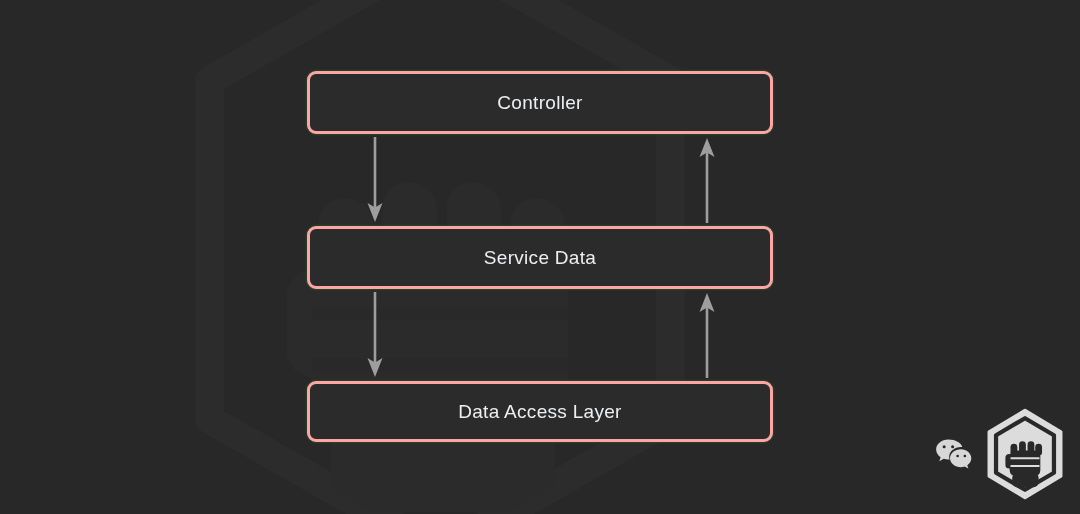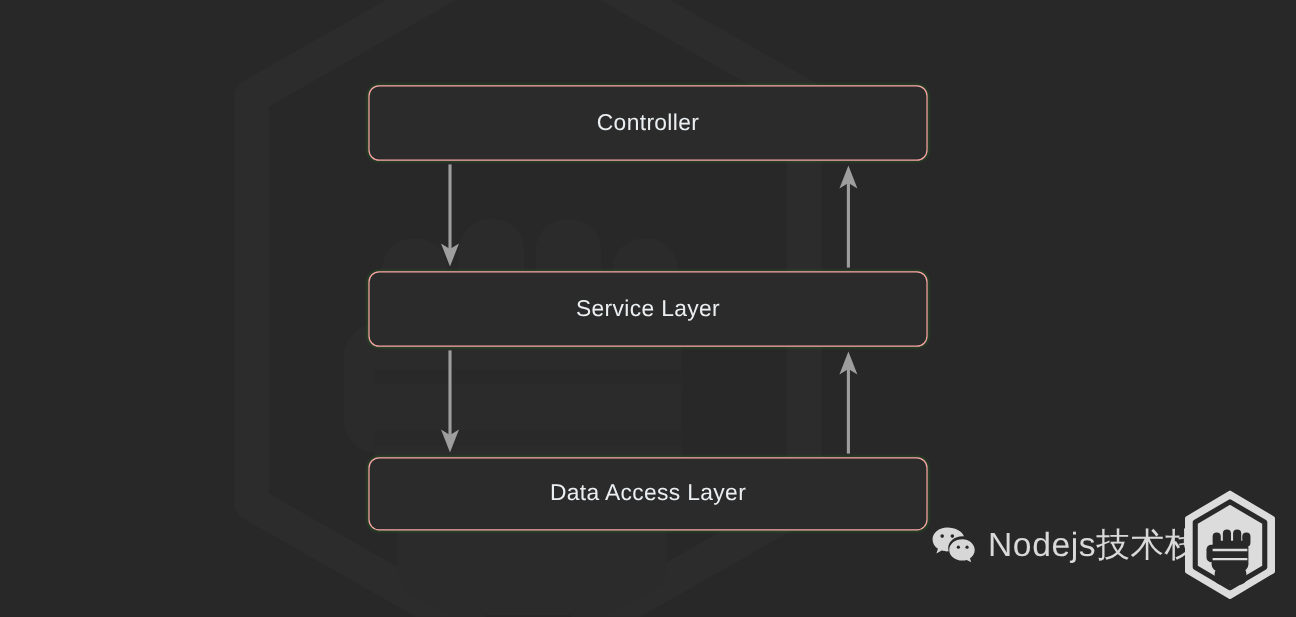--- a/index.html
+++ b/index.html
@@ -34,21 +34,21 @@
   }
   .bg-watermark svg { display: block; width: 100%; height: 100%; }
 
   
   .layer-box {
     position: absolute;
     left: 307px;
     width: 466px;
     box-sizing: border-box;
     background: #2b2b2b;
-    border: 1px solid #fca5a5;
+    border: 3px solid #fca5a5;
     border-radius: 9px;
     display: flex;
     align-items: center;
     justify-content: center;
     box-shadow: 0 0 3px rgba(34,197,34,0.35);
     z-index: 5;
   }
   .layer-label {
     color: #eceff1;
     font-size: 19px;
@@ -149,21 +149,21 @@
       <line x1="707" y1="223" x2="707" y2="152" stroke="#9e9e9e" stroke-width="2.6"></line>
       <path d="M707 138 L699.5 157 L707 152.5 L714.5 157 Z" fill="#9e9e9e"></path>
     </g>
   </svg>
 
   <div class="layer-box" id="box-controller">
     <span class="layer-label">Controller</span>
   </div>
 
   <div class="layer-box" id="box-service-layer">
-    <span class="layer-label">Service Layer</span>
+    <span class="layer-label">Service Data</span>
   </div>
 
   <div class="layer-box" id="box-data-access">
     <span class="layer-label">Data Access Layer</span>
   </div>
 
   <div class="corner-watermark">
     <span class="wechat-icon">
       <svg viewBox="0 0 44 36" xmlns="http://www.w3.org/2000/svg" aria-hidden="true">
         <g fill="#e6e6e6">
@@ -172,21 +172,20 @@
         </g>
         <g fill="#282828">
           <circle cx="10.6" cy="9.6" r="1.75"></circle>
           <circle cx="20.4" cy="9.6" r="1.75"></circle>
           <circle cx="26.2" cy="20.3" r="1.55"></circle>
           <circle cx="34.6" cy="20.3" r="1.55"></circle>
         </g>
       </svg>
     </span>
 
-    <span class="corner-wm-text">Nodejs技术栈</span>
 
     <span class="node-hex">
       <svg viewBox="0 0 100 108" xmlns="http://www.w3.org/2000/svg" aria-hidden="true">
         <defs>
           <clipPath id="hexclip2">
             <path d="M50 3 L92 28 L92 80 L50 105 L8 80 L8 28 Z"></path>
           </clipPath>
         </defs>
         <path d="M50 3 L92 28 L92 80 L50 105 L8 80 L8 28 Z" fill="#ececec" stroke="#ececec" stroke-width="4" stroke-linejoin="round"></path>
         <g clip-path="url(#hexclip2)">

